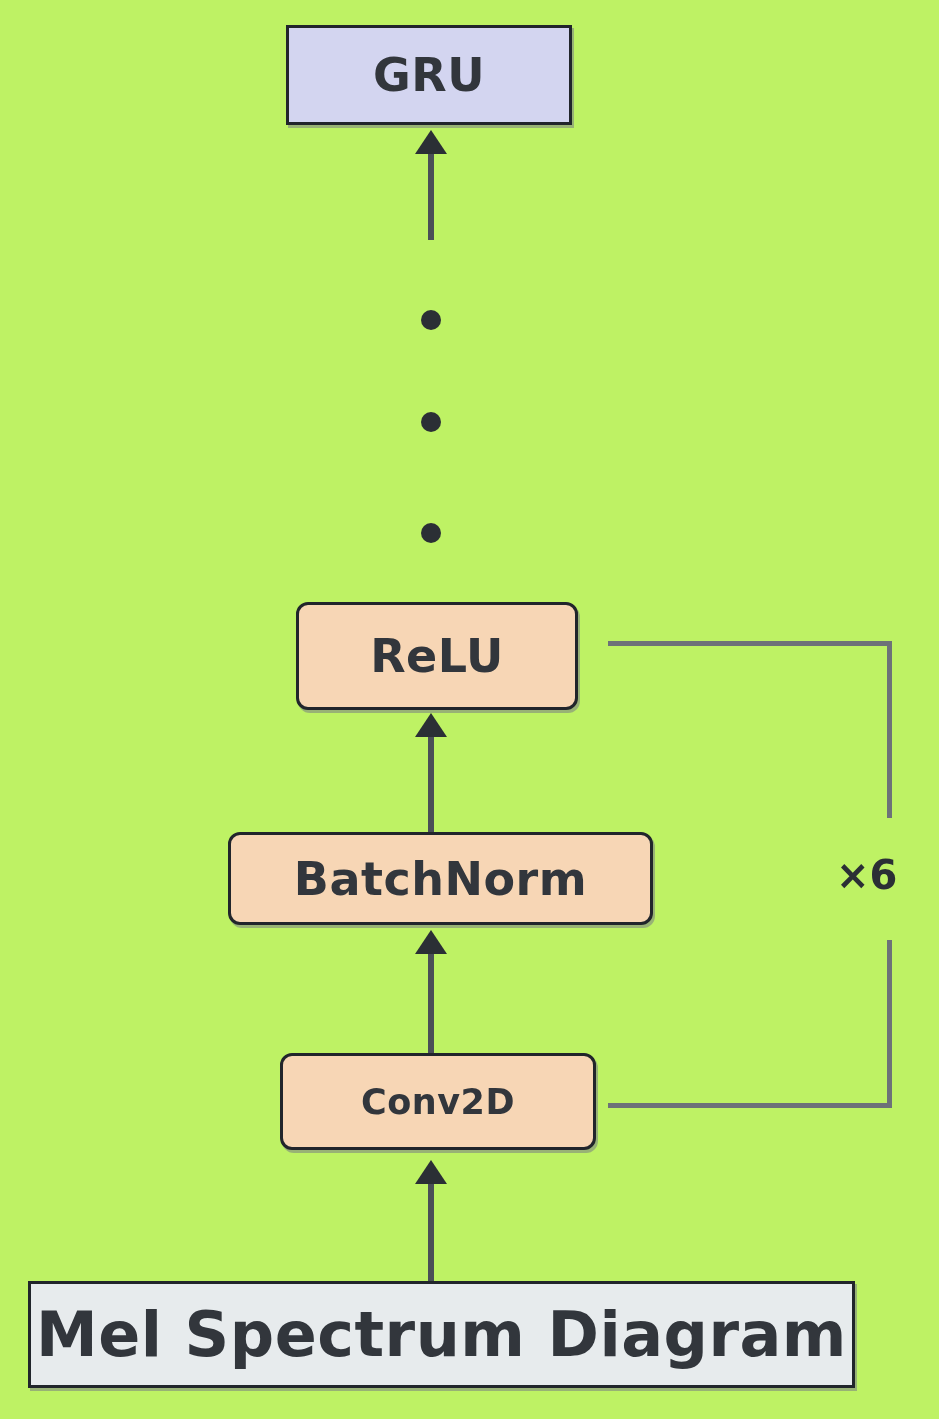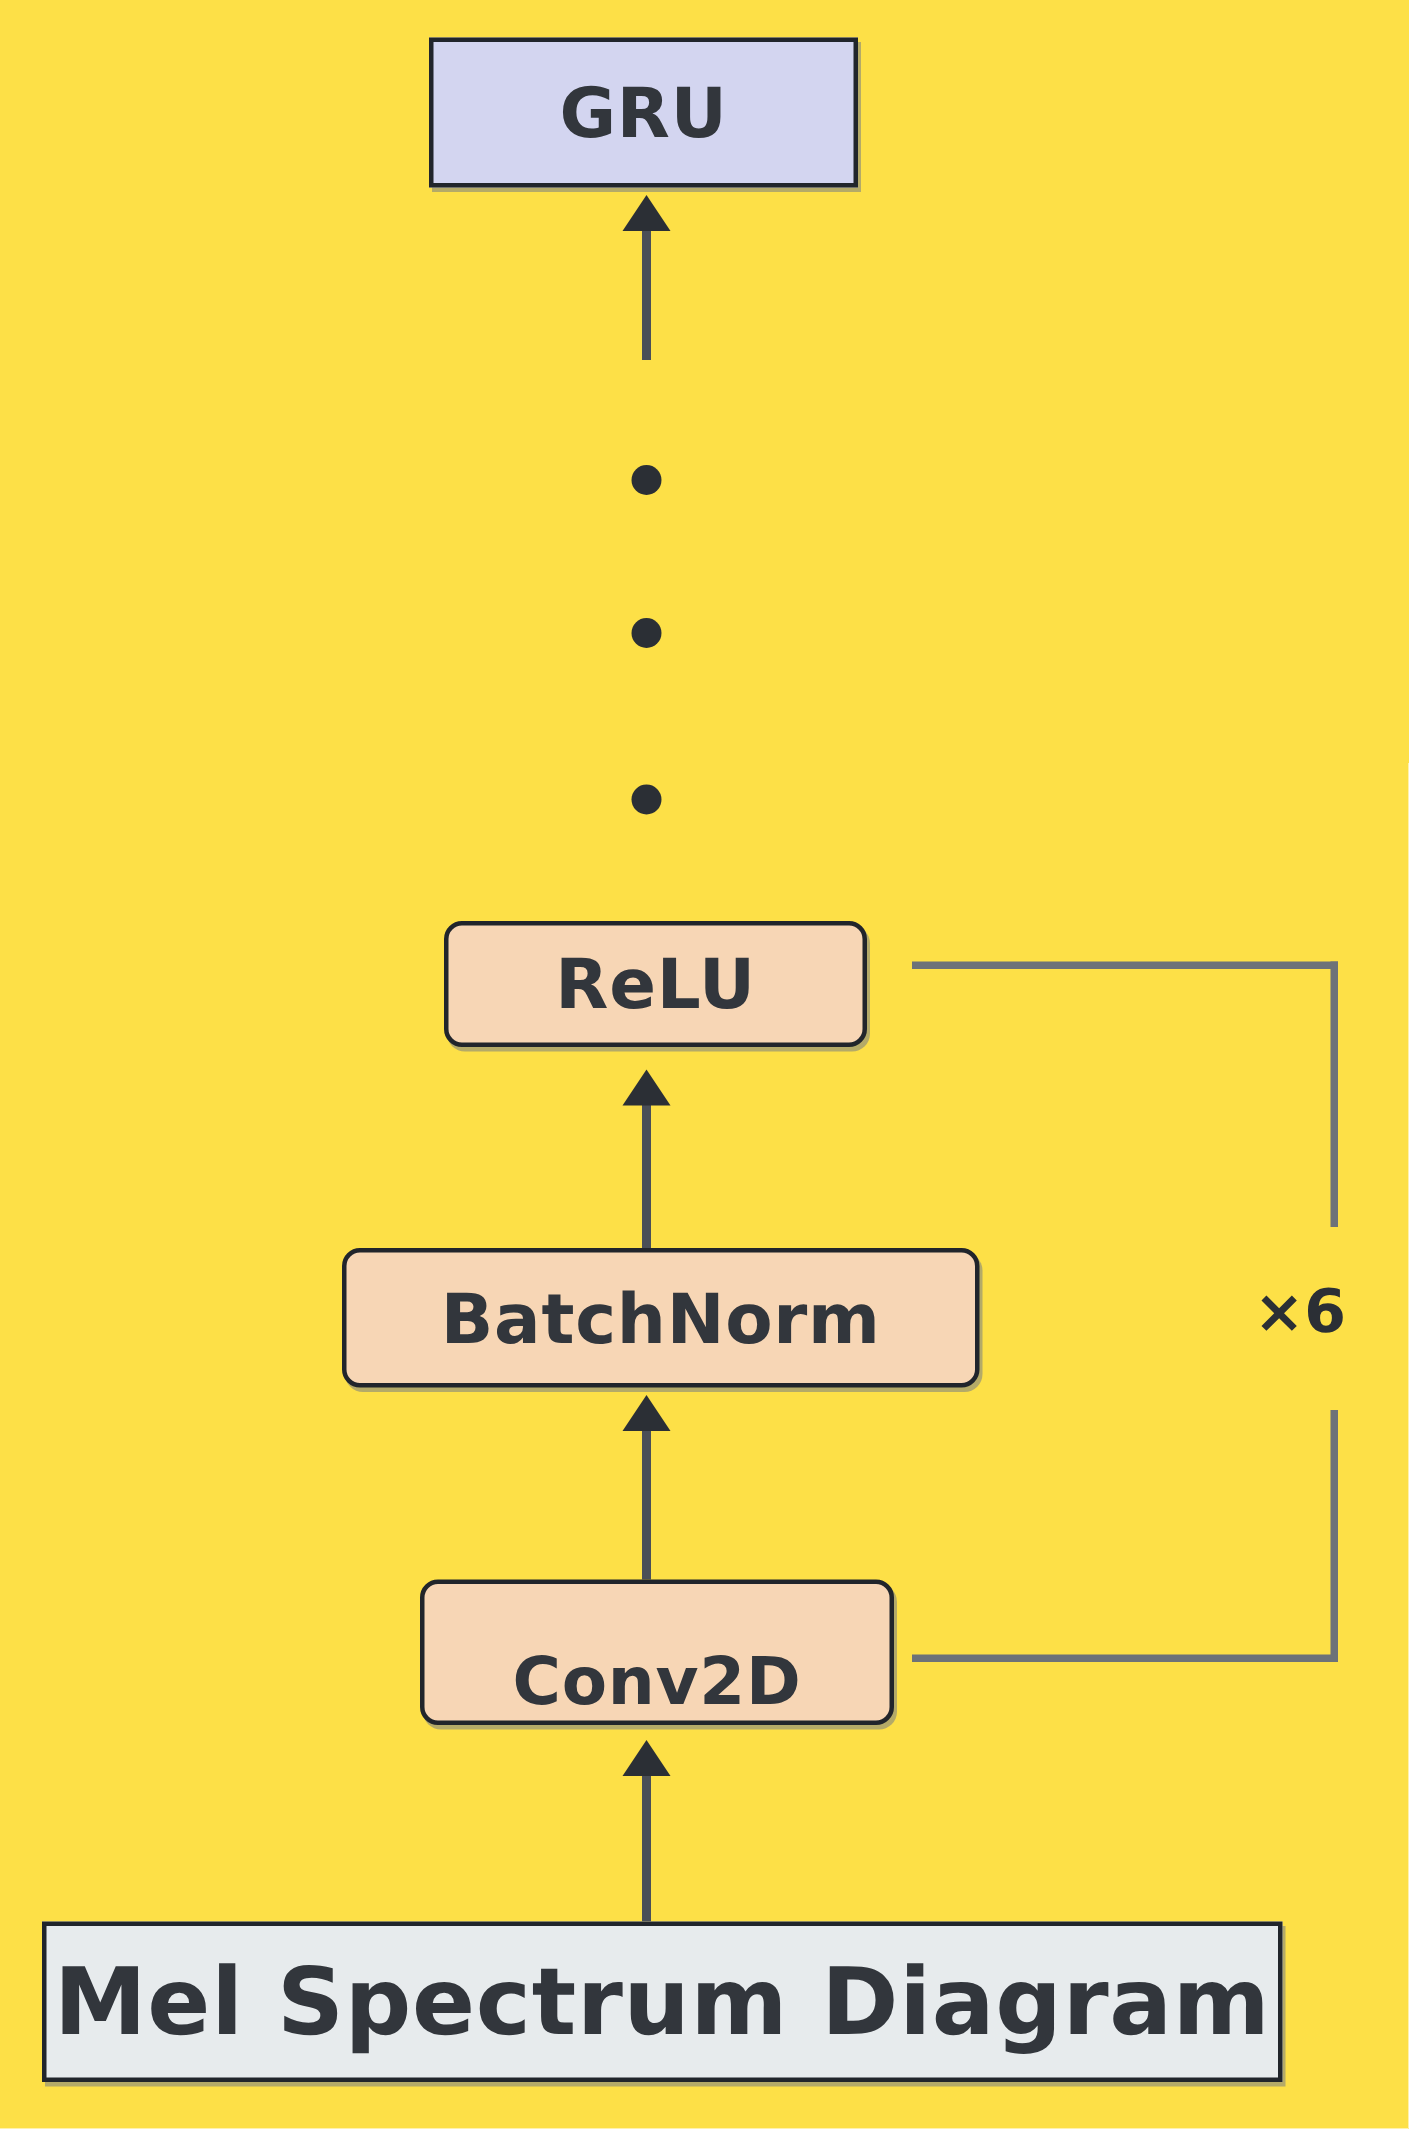--- a/index.html
+++ b/index.html
@@ -7,21 +7,21 @@
     padding: 0;
     background: #ffffff;
   }
   body {
     font-family: "DejaVu Sans", "Liberation Sans", sans-serif;
   }
   #canvas {
     position: relative;
     width: 939px;
     height: 1419px;
-    background: #fde047;
+    background: #bef264;
     overflow: hidden;
   }
   
   .node {
     position: absolute;
     box-sizing: border-box;
     display: flex;
     align-items: center;
     justify-content: center;
     border: 3px solid #21252b;
@@ -40,36 +40,34 @@
 
   
   #node-gru {
     left: 286px;  top: 25px;
     width: 286px; height: 100px;
     font-size: 46px;
   }
   
   #node-relu {
     left: 296px;  top: 602px;
-    width: 282px; height: 84px;
+    width: 282px; height: 108px;
     font-size: 46px;
-    margin-top: 12px;
   }
   
   #node-batchnorm {
     left: 228px;  top: 832px;
     width: 425px; height: 93px;
     font-size: 46px;
   }
   
   #node-conv2d {
     left: 280px;  top: 1053px;
     width: 316px; height: 97px;
-    font-size: 44px;
-    align-items: flex-end;
+    font-size: 35px;
   }
   
   #node-input {
     left: 28px;   top: 1281px;
     width: 827px; height: 107px;
     font-size: 62px;
   }
 
   
   .arrow {

